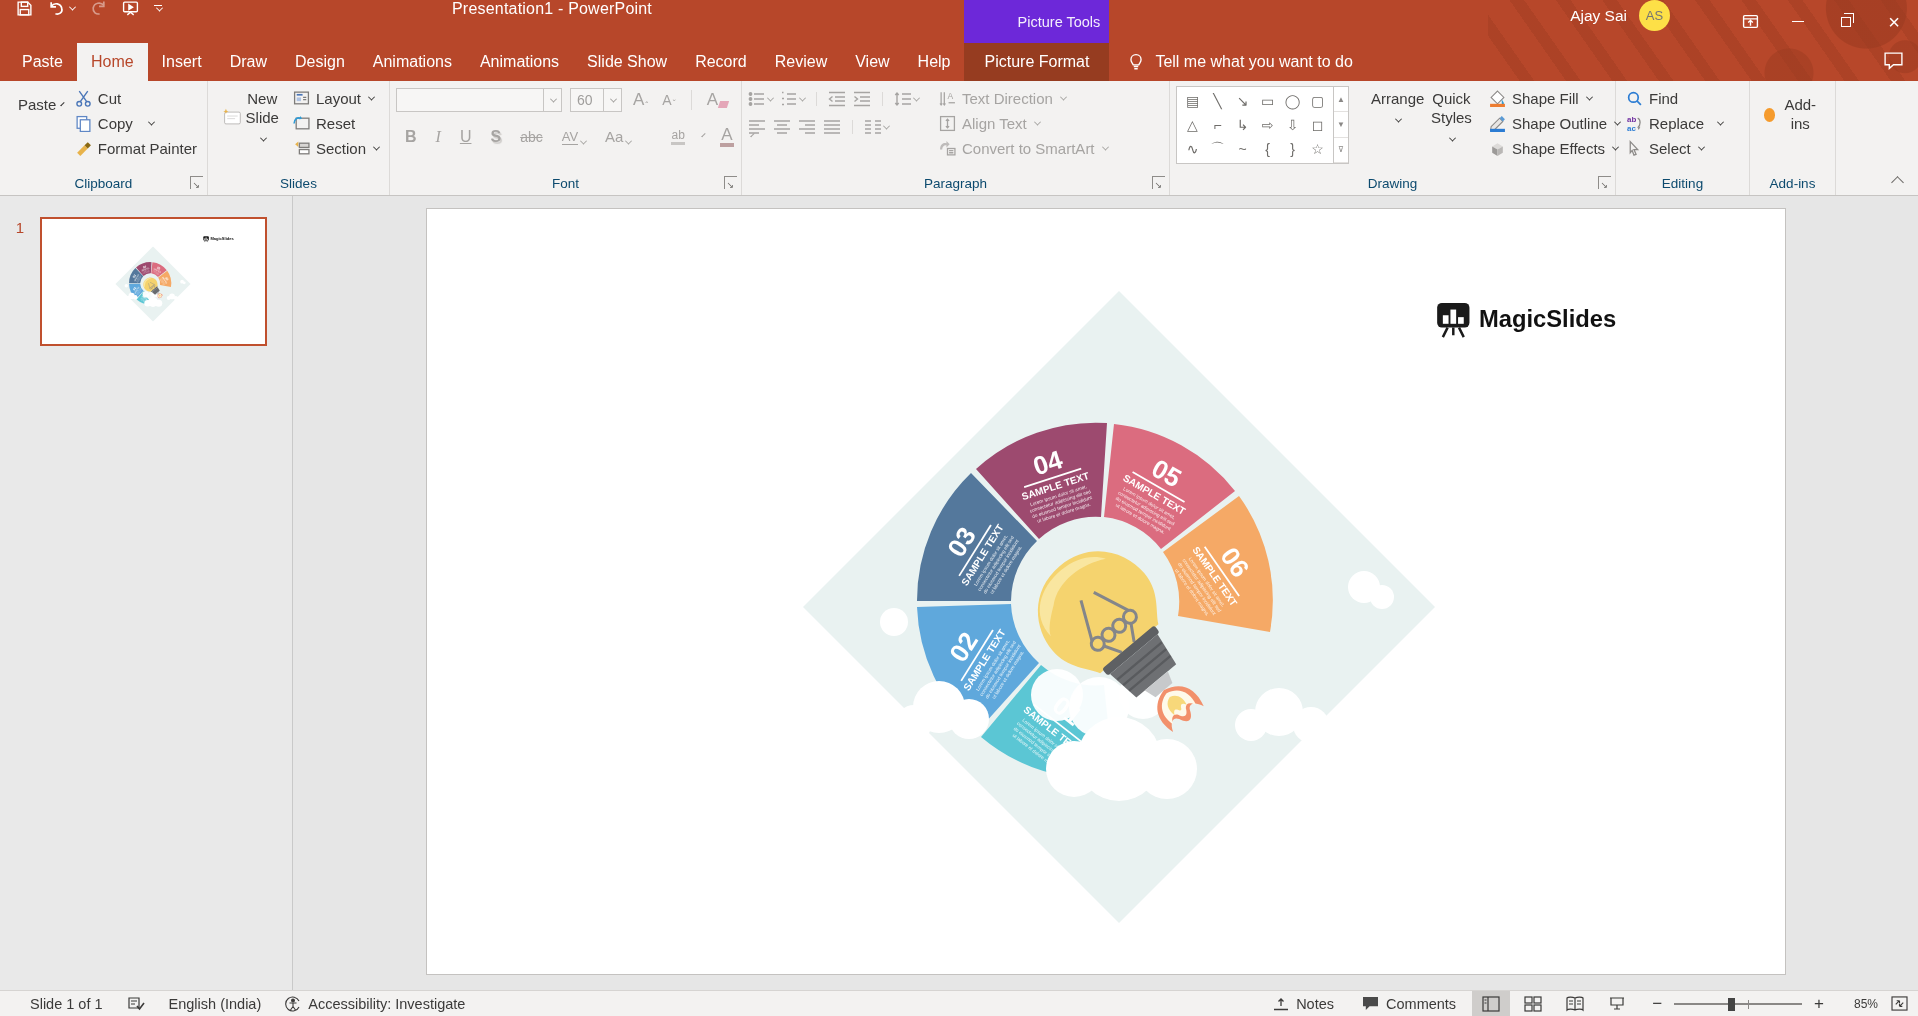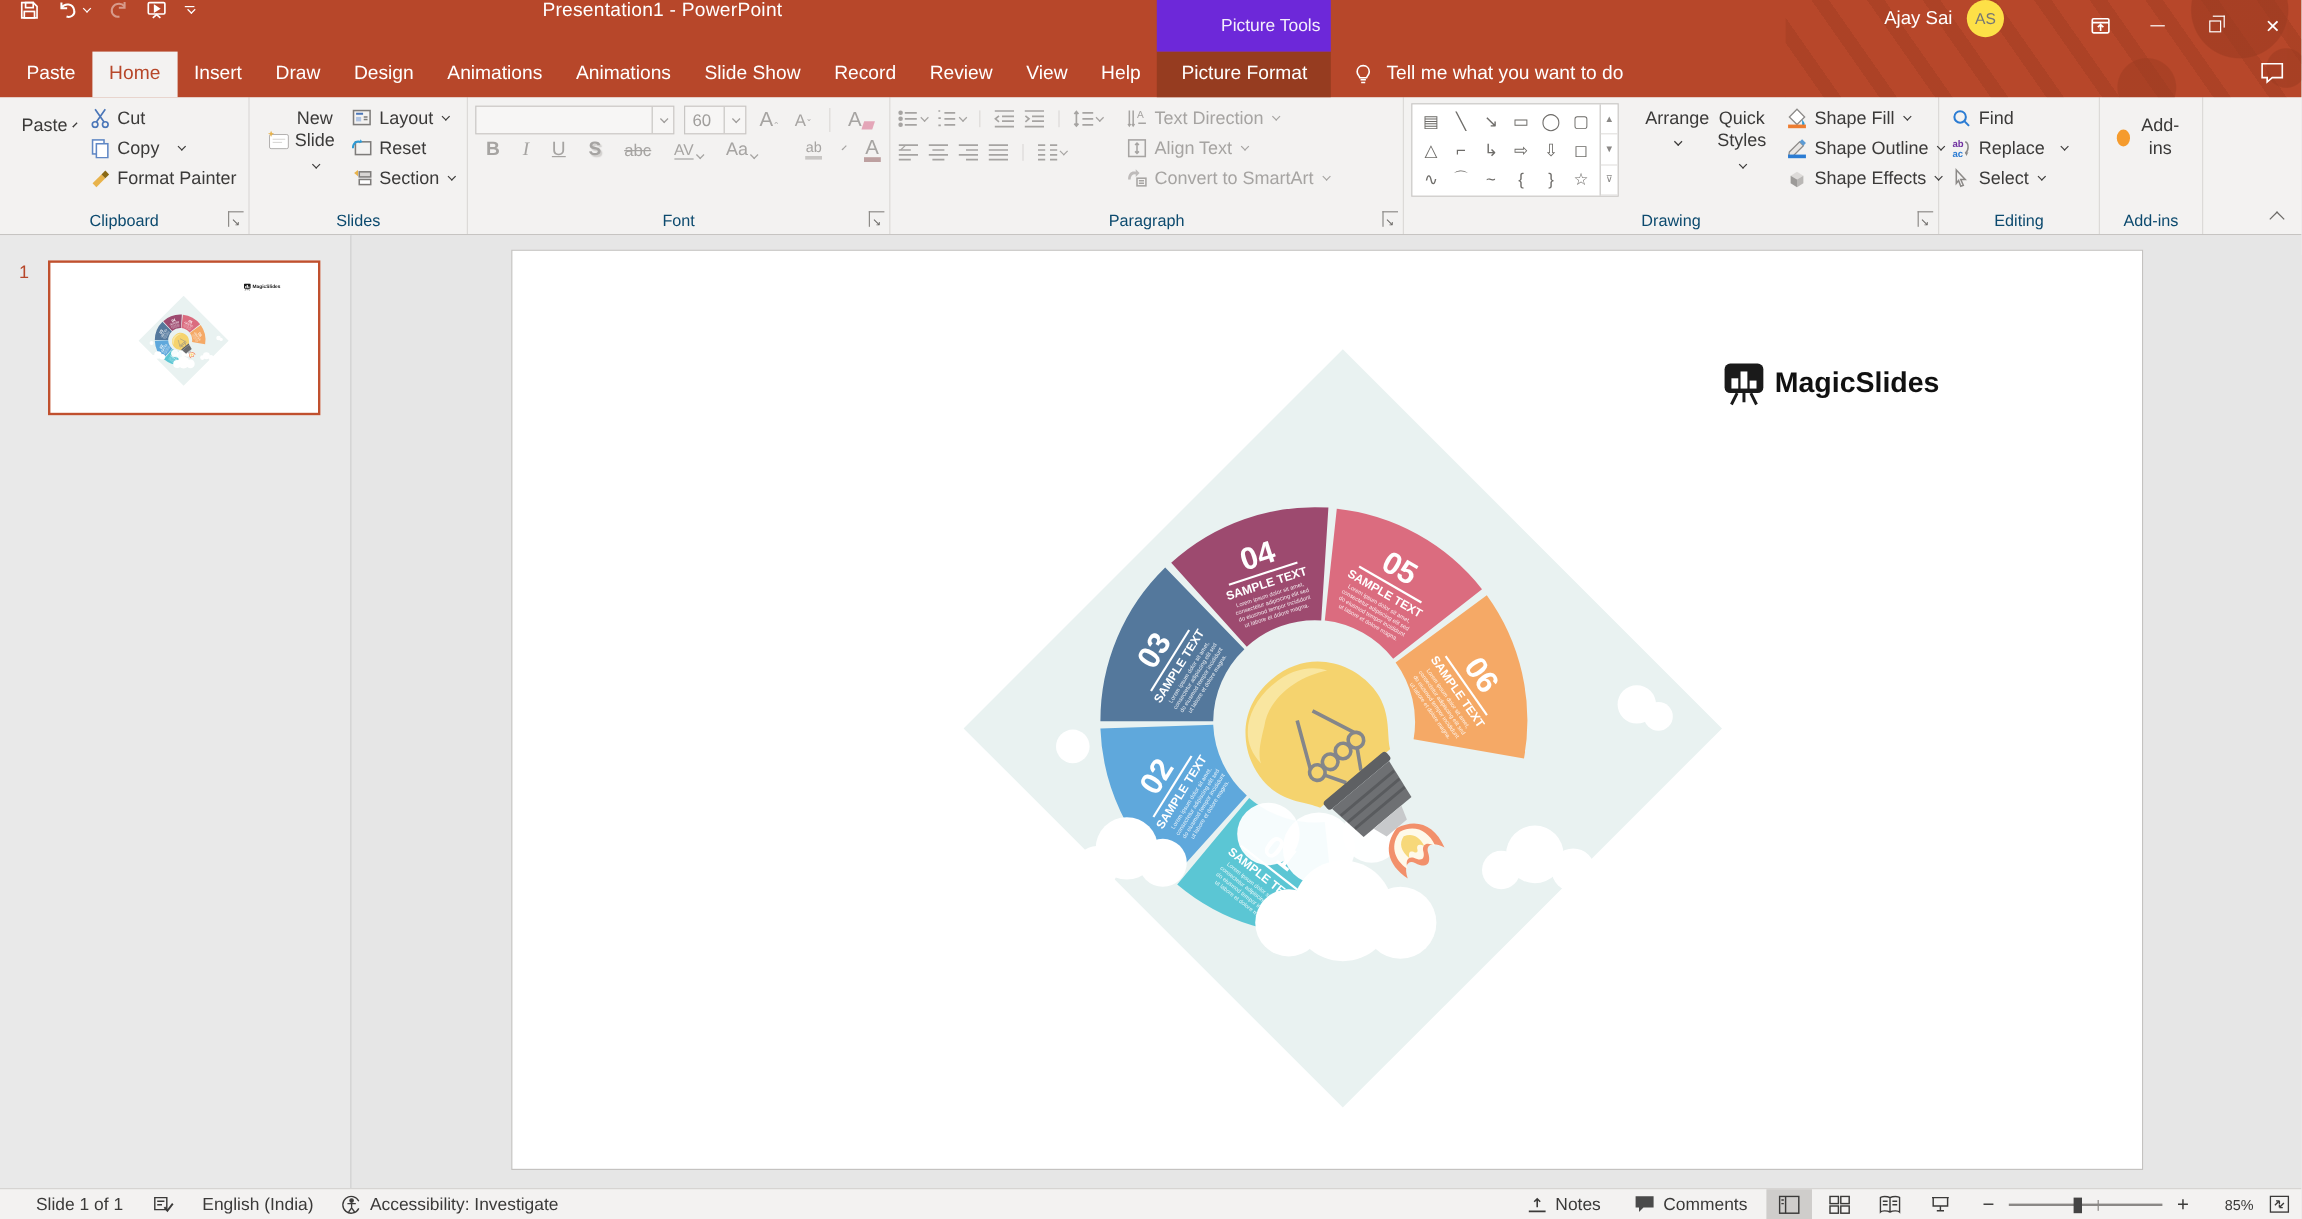--- a/index.html
+++ b/index.html
@@ -60,21 +60,21 @@
   .smallbtn { display:flex; align-items:center; gap:6px; font-size:15px; padding:2px 4px; white-space:nowrap; }
   .smallbtn .mi { width:17px; height:17px; flex:0 0 auto; }
   .chev { width:7px; height:7px; border-right:1.4px solid currentColor; border-bottom:1.4px solid currentColor;
     transform:rotate(45deg) translate(-1px,-1px); display:inline-block; margin-left:2px; }
   .chev.sm { width:5px; height:5px; }
   .gray { color:#A6A4A2; }
   .mi { display:inline-block; }
   .vsep { width:1px; background:#DCDAD8; align-self:stretch; margin:2px 4px; }
 
   
-  .fontgrid { display:flex; flex-direction:column; gap:3px; padding-top:2px; }
+  .fontgrid { display:flex; flex-direction:column; gap:15px; padding-top:2px; }
   .frow { display:flex; align-items:center; gap:8px; }
   .combo { height:24px; background:#F7F6F5; border:1px solid #C8C6C4; display:flex; align-items:center;
     color:#A09E9C; font-size:14px; }
   .combo .val { flex:1; padding:0 6px; }
   .combo .dd { width:18px; height:100%; border-left:1px solid #C8C6C4; display:flex; align-items:center; justify-content:center; color:#A09E9C; }
   .fbtn { font-size:16px; color:#A6A4A2; display:flex; align-items:flex-end; gap:1px; padding:0 3px; }
   .fletter { font-size:17px; }
 
   
   .pargrid { display:flex; flex-direction:column; gap:10px; padding-top:4px; }

